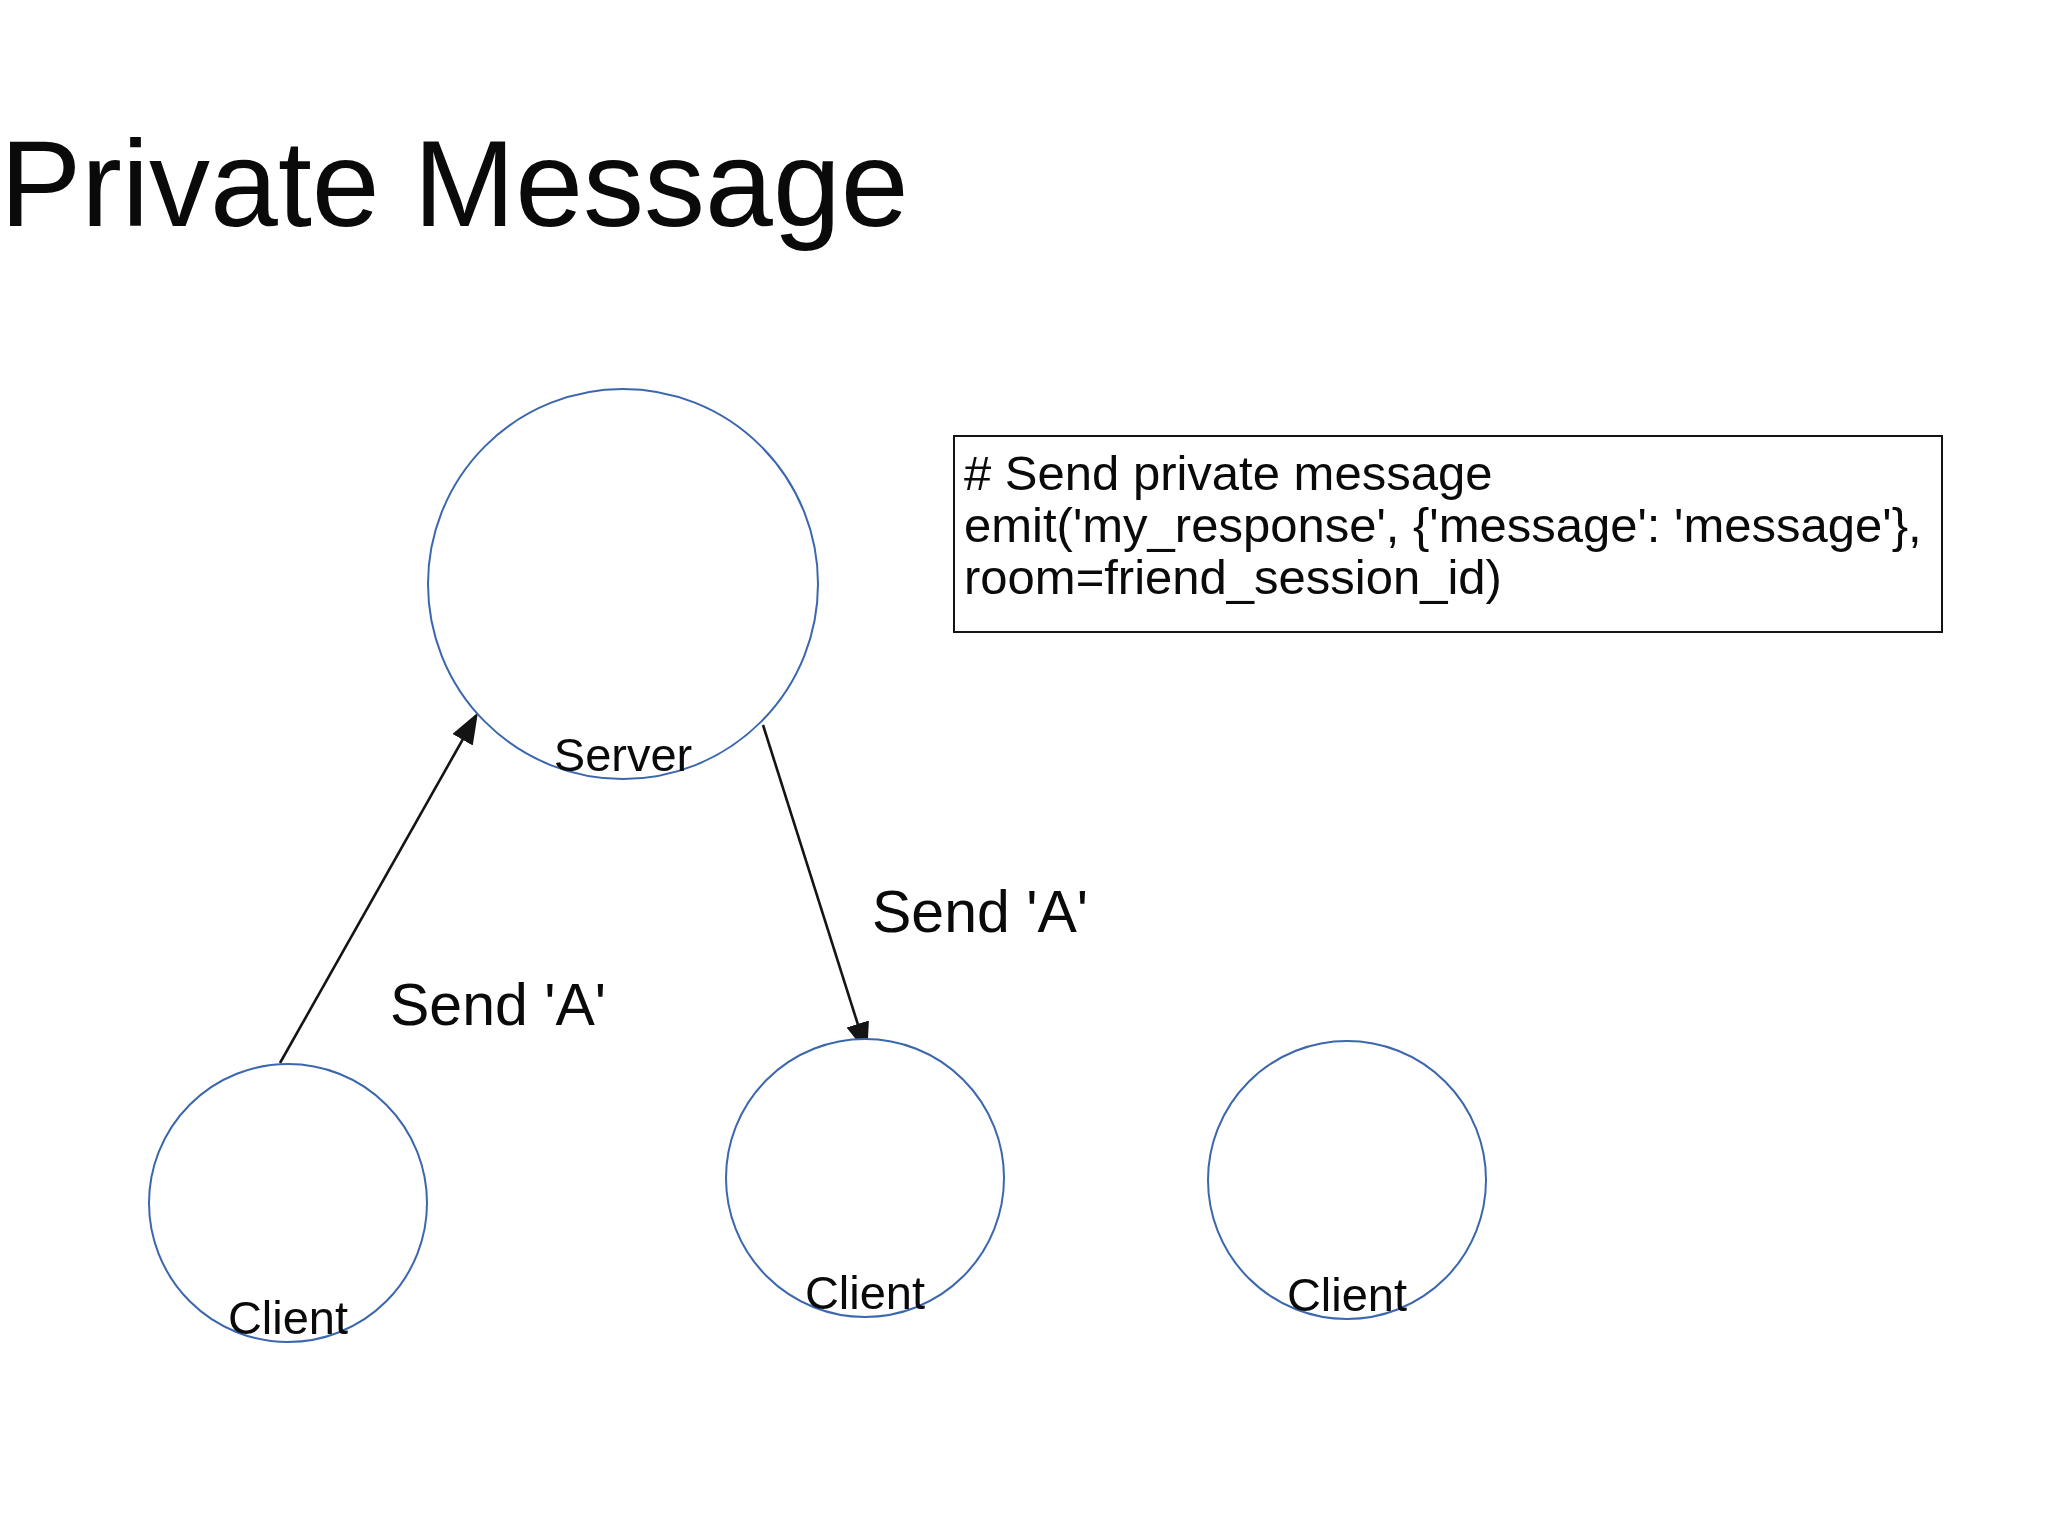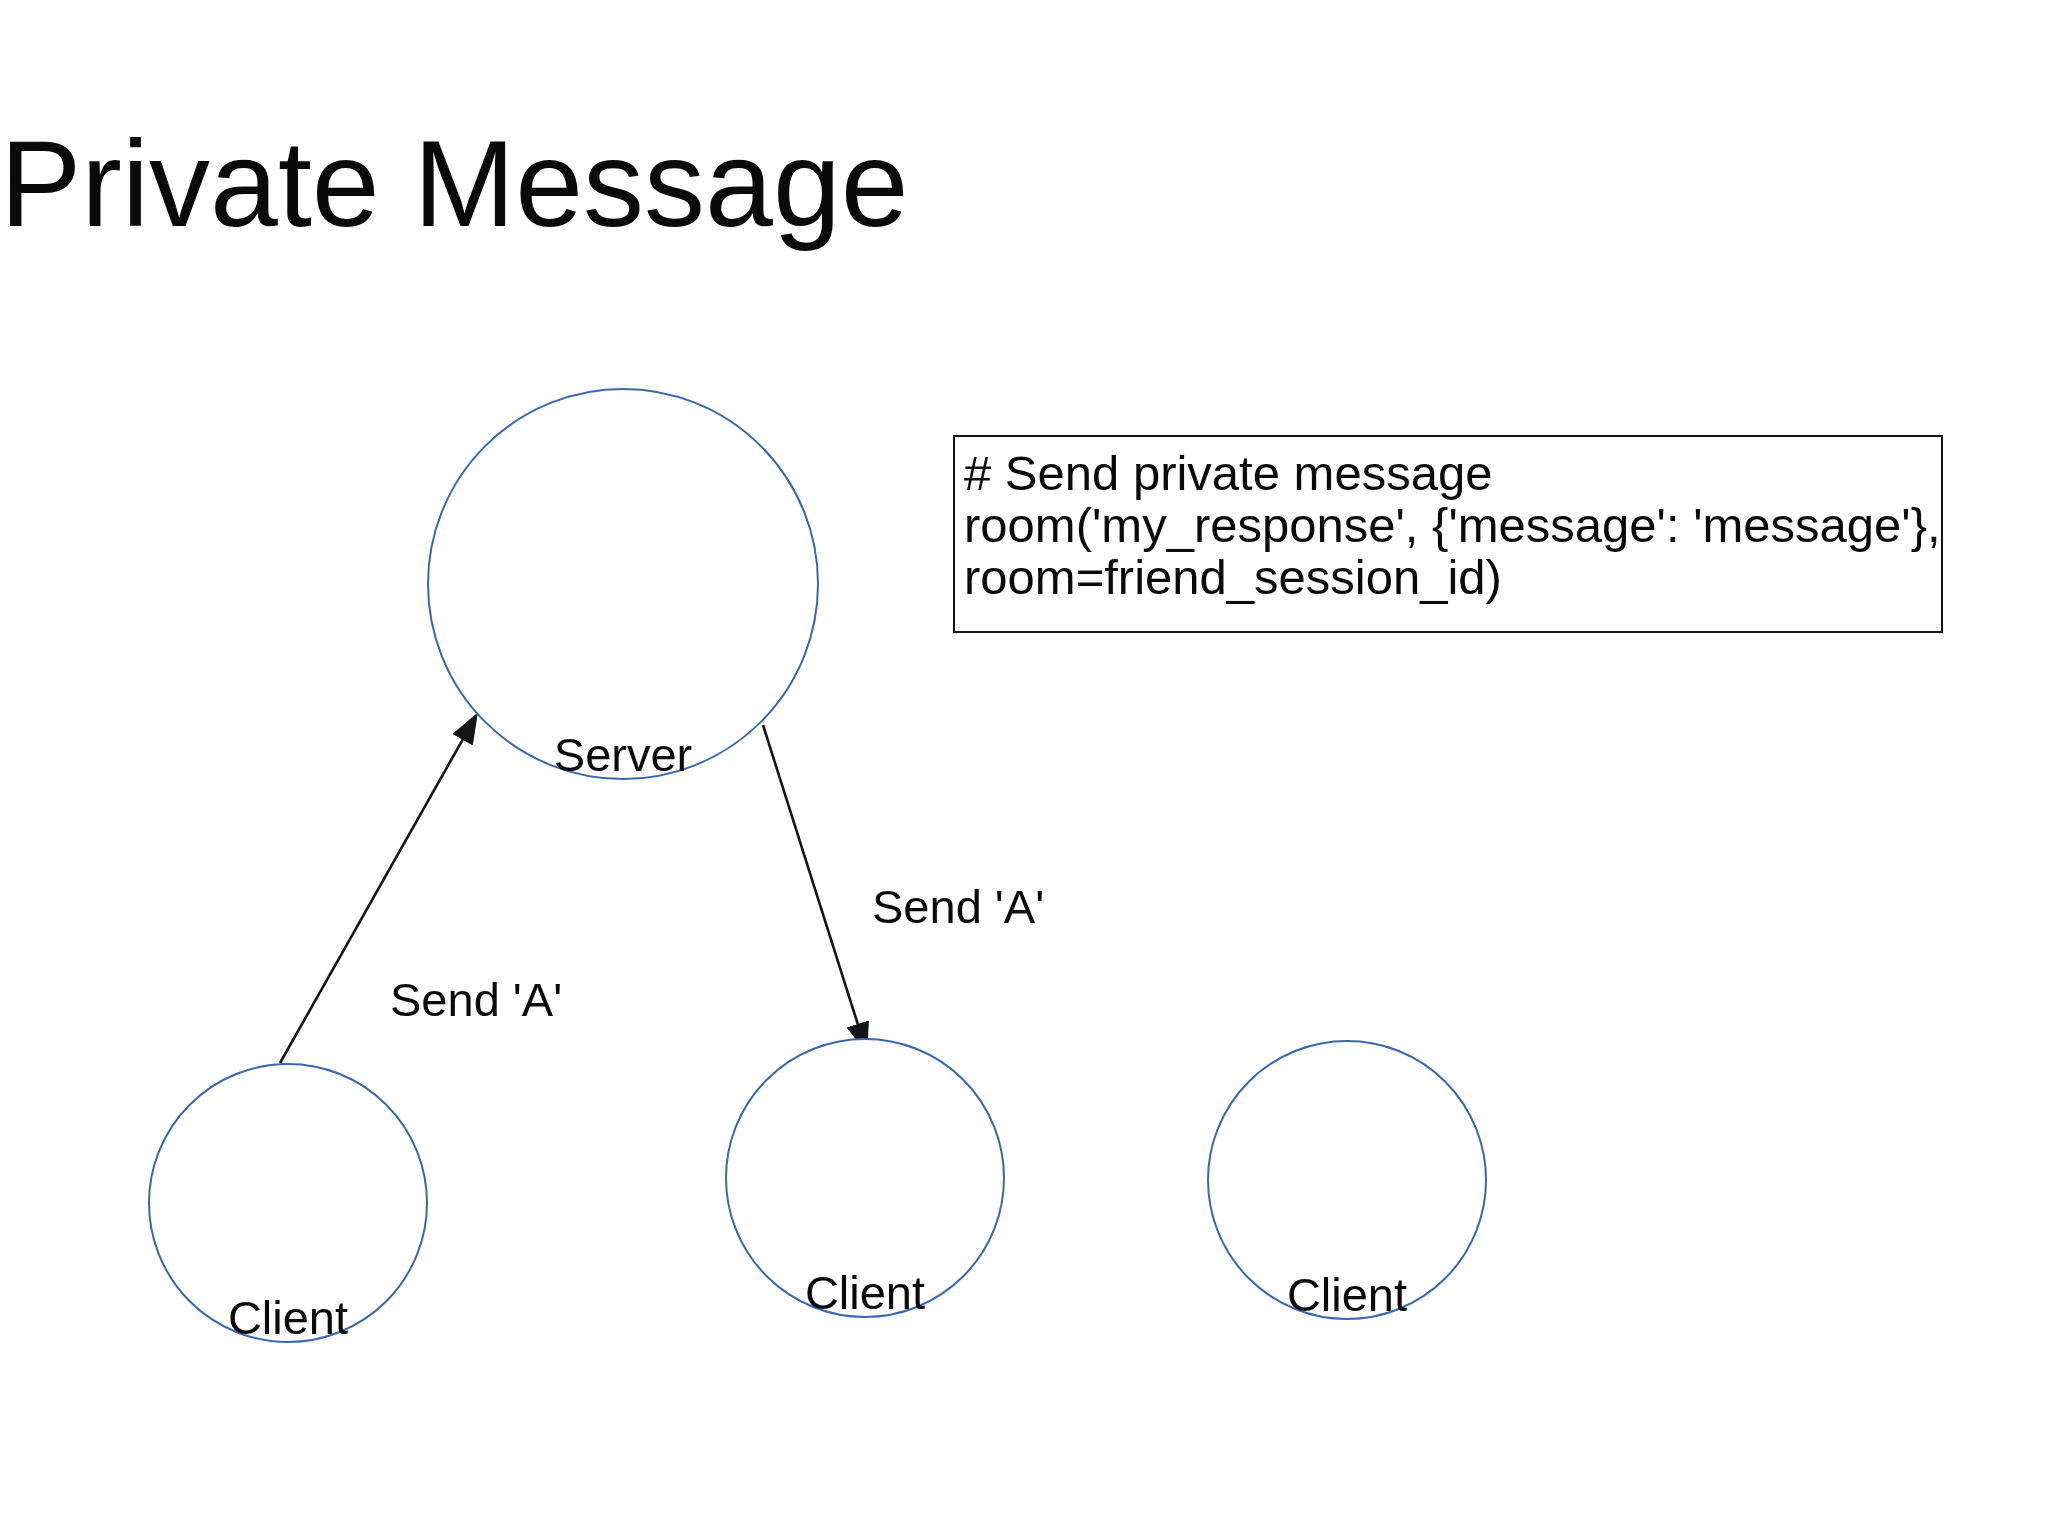--- a/index.html
+++ b/index.html
@@ -59,21 +59,21 @@
   }
   .arrow-line{
     stroke:var(--line);
     stroke-width:2.6;
     fill:none;
   }
   .arrowhead-path{fill:var(--line);}
 
   .arrow-label{
     position:absolute;
-    font-size:47px;
+    font-size:59px;
     line-height:1;
     white-space:nowrap;
     color:var(--text);
   }
   .arrow-label-left{left:390px;top:976px;}
   .arrow-label-right{left:872px;top:883px;}
 
   .code-box{
     position:absolute;
     left:953px;top:435px;
@@ -120,17 +120,17 @@
 
   <div class="node node-client-3">
     <span class="node-label">Client</span>
   </div>
 
   <div class="arrow-label arrow-label-left">Send 'A'</div>
   <div class="arrow-label arrow-label-right">Send 'A'</div>
 
   <div class="code-box">
     <span class="code-line"># Send private message</span>
-    <span class="code-line">room('my_response', {'message': 'message'},</span>
+    <span class="code-line">emit('my_response', {'message': 'message'},</span>
     <span class="code-line"><span class="bold">room=friend_session_id</span><span>)</span></span>
   </div>
 
 </div>
 
 </body></html>

